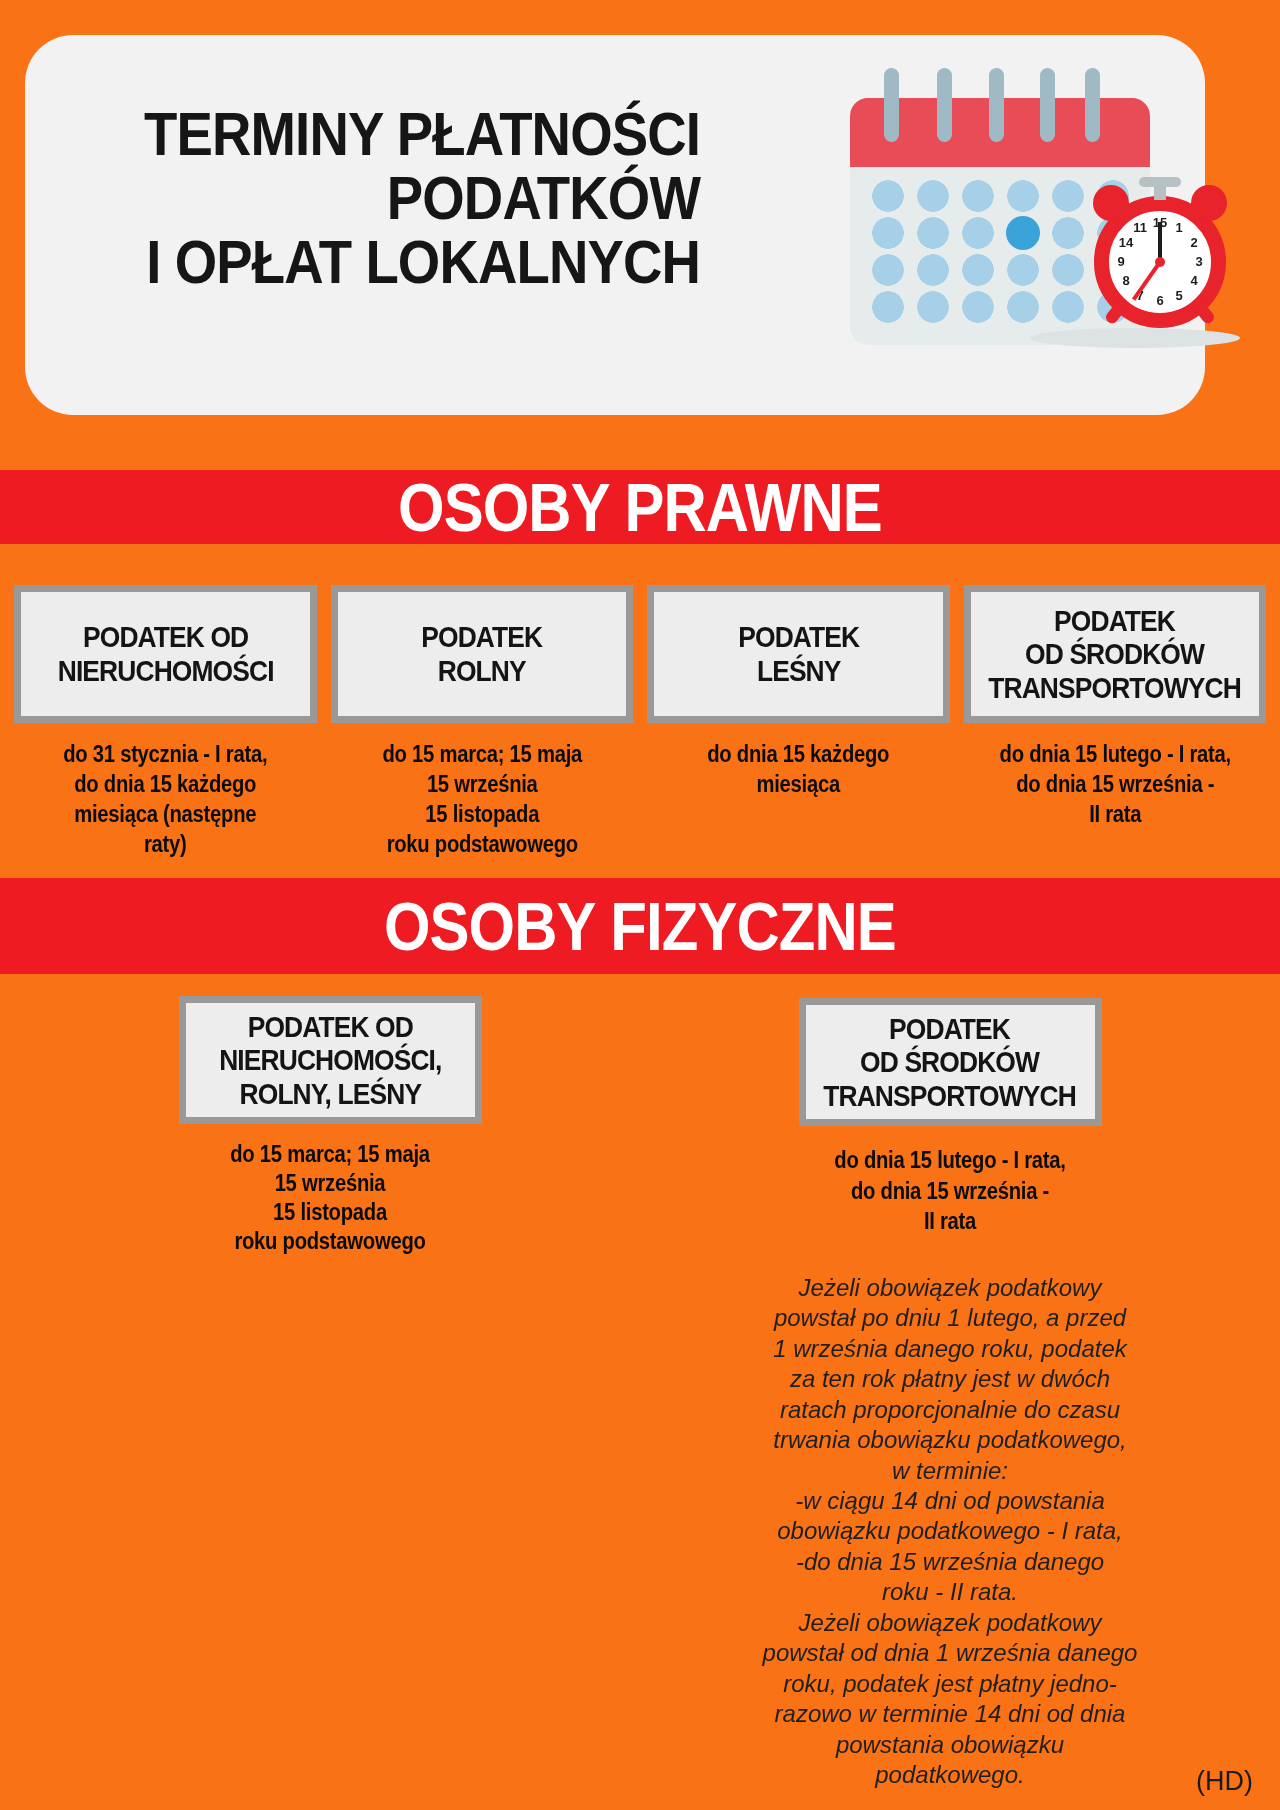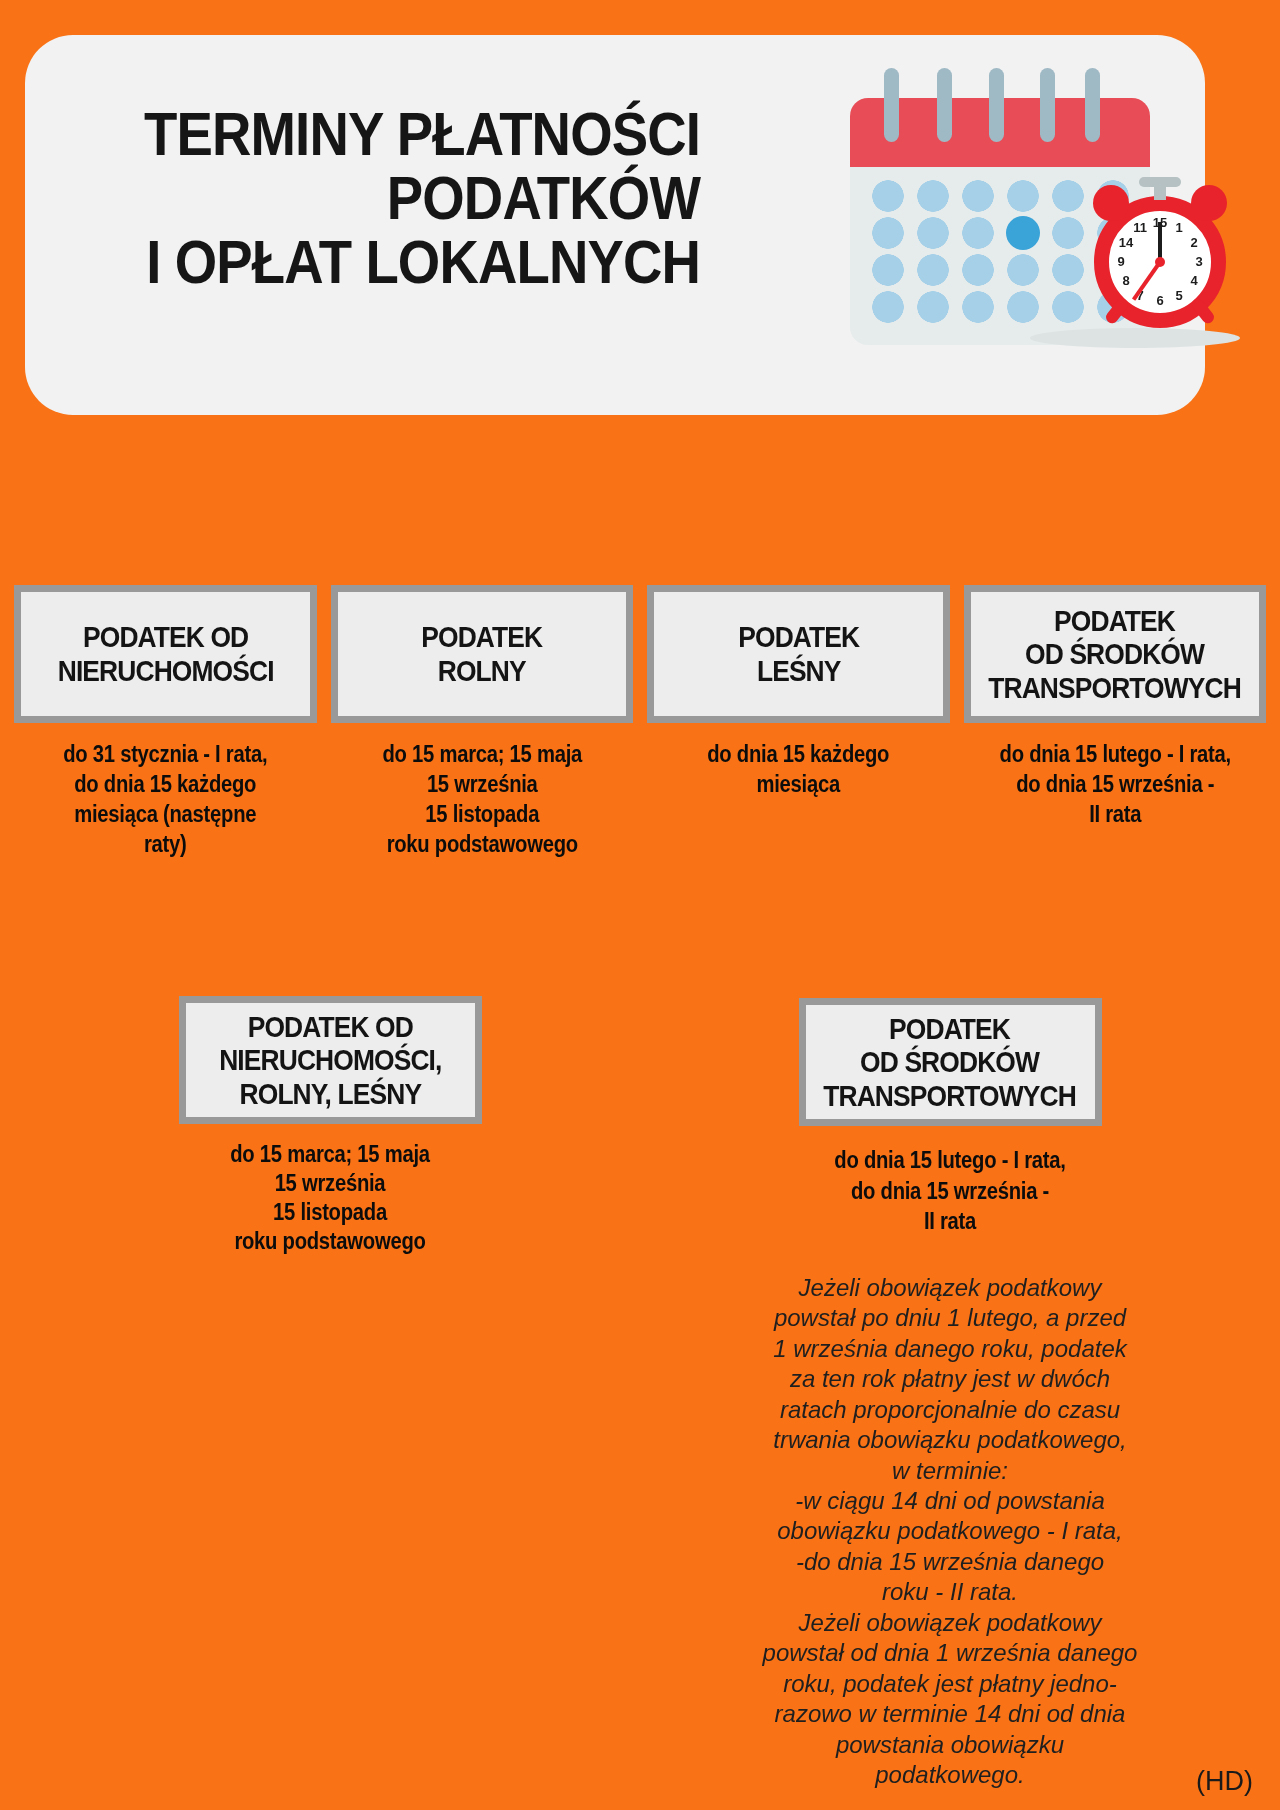--- a/index.html
+++ b/index.html
@@ -129,20 +129,23 @@
       <span class="cn p8">8</span>
       <span class="cn p9">9</span>
       <span class="cn p10">14</span>
       <span class="cn p11">11</span>
       <i class="hand minute"></i>
       <i class="hand alarm"></i>
       <i class="pin"></i>
     </div>
   </header>
 
+  <div class="banner b1">
+    <div class="banner-text cond">OSOBY PRAWNE</div>
+  </div>
 
   <div class="row-prawne">
     <div class="col">
       <div class="tax-card">
         <div class="tax-title cond pre">PODATEK OD
 NIERUCHOMOŚCI</div>
       </div>
       <div class="deadline cond pre">do 31 stycznia - I rata,
 do dnia 15 każdego
 miesiąca (następne
@@ -171,20 +174,23 @@
         <div class="tax-title cond pre">PODATEK
 OD ŚRODKÓW
 TRANSPORTOWYCH</div>
       </div>
       <div class="deadline cond pre">do dnia 15 lutego - I rata,
 do dnia 15 września -
 II rata</div>
     </div>
   </div>
 
+  <div class="banner b2">
+    <div class="banner-text cond">OSOBY FIZYCZNE</div>
+  </div>
 
   <div class="fiz-col fc-left">
     <div class="tax-card">
       <div class="tax-title cond pre">PODATEK OD
 NIERUCHOMOŚCI,
 ROLNY, LEŚNY</div>
     </div>
     <div class="deadline cond pre">do 15 marca; 15 maja
 15 września
 15 listopada

